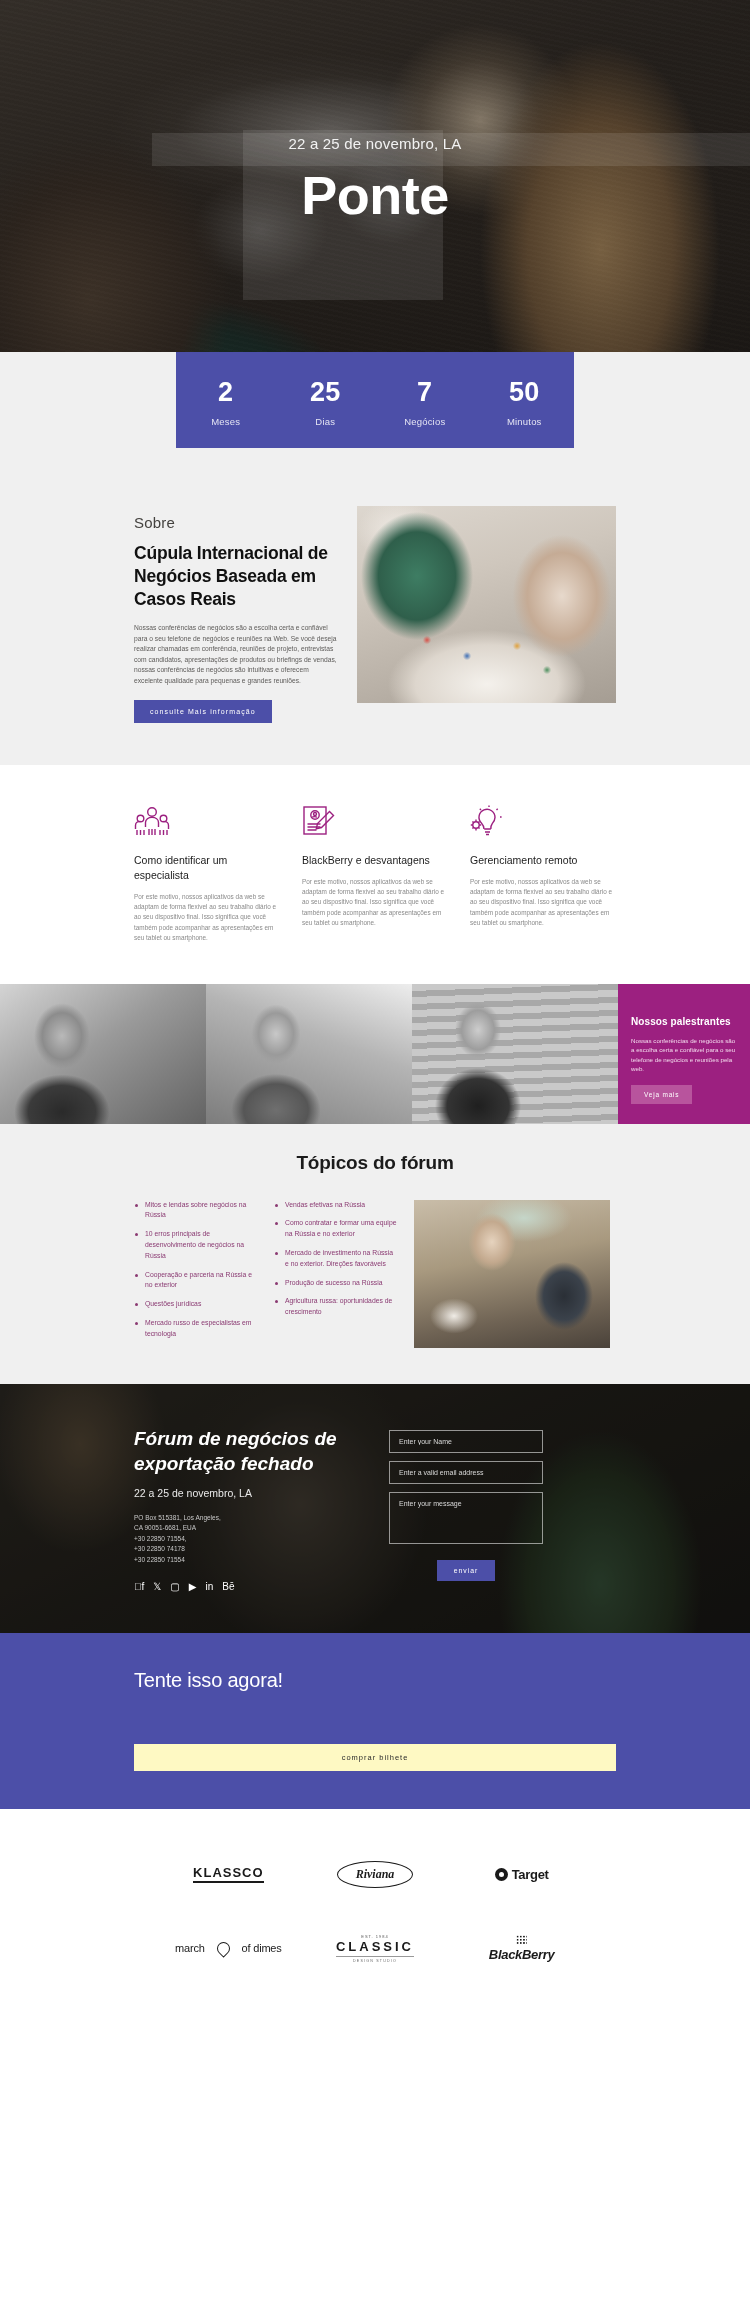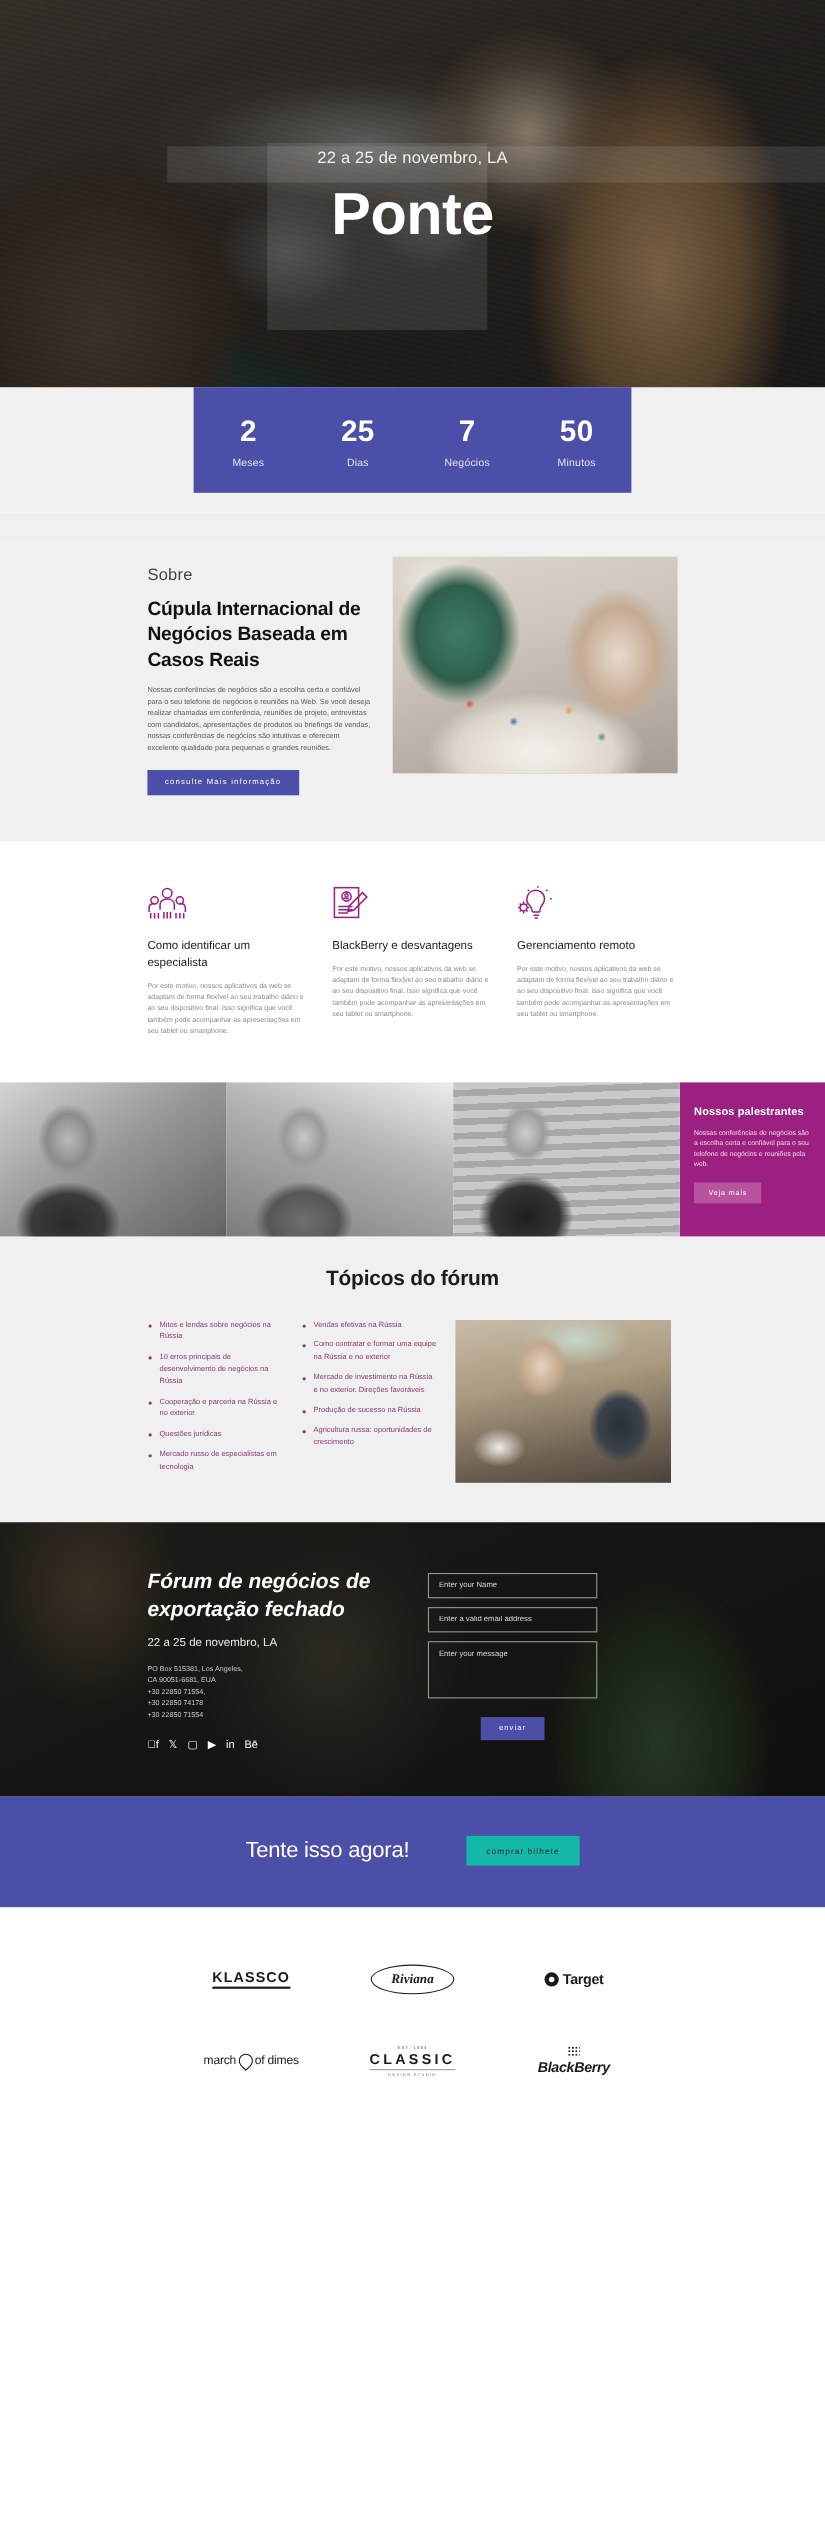--- a/index.html
+++ b/index.html
@@ -202,21 +202,21 @@
   .sp-3 {
     background:
       radial-gradient(ellipse 28px 34px at 66px 46px, #cdcdcd 0%, #9d9d9d 58%, rgba(120,120,120,0) 82%),
       radial-gradient(ellipse 50px 44px at 66px 122px, #1f1f1f 0%, #343434 62%, rgba(45,45,45,0) 86%),
       repeating-linear-gradient(178deg, #c9c9c9 0 7px, #a8a8a8 7px 13px);
   }
   .sp-panel {
     width: 132px;
     background: #9c2080;
     color: #fff;
-    padding: 22px 13px 0 13px;
+    padding: 32px 13px 0 13px;
   }
   .sp-title { font-size: 10px; font-weight: 700; letter-spacing: .1px; }
   .sp-text { margin-top: 9px; font-size: 6.2px; line-height: 9.6px; color: #f3d9ec; }
   .btn-ghost {
     margin-top: 11px;
     display: inline-block;
     background: #b8549d;
     color: #fff;
     font-size: 6.5px;
     letter-spacing: .8px;
@@ -315,25 +315,25 @@
     cursor: pointer; font-family: inherit;
   }
 
   
   .cta {
     background: #4c4fa8;
     padding: 36px 0 38px 0;
   }
   .cta-inner {
     width: 482px; margin: 0 auto;
-    display: flex; align-items: center; justify-content: center; gap: 52px;
+    display: flex; justify-content: center; gap: 52px; flex-direction: column;
   }
   .cta-title { font-size: 20px; color: #fff; font-weight: 400; letter-spacing: -.2px; }
   .btn-white {
-    background: #14b8a6; color: #2b2b2b; border: 0;
+    background: #fef9c3; color: #2b2b2b; border: 0;
     font-size: 7.5px; letter-spacing: 1px; padding: 9px 18px;
     cursor: pointer; font-family: inherit;
   }
 
   
   .logos { background: #fff; padding: 52px 0 60px 0; }
   .logos-grid {
     width: 440px; margin: 0 auto;
     display: grid; grid-template-columns: repeat(3, 1fr);
     row-gap: 46px; align-items: center; justify-items: center;
@@ -342,21 +342,21 @@
   .logo-klassco { font-size: 13px; font-weight: 700; letter-spacing: 1px; border-bottom: 2px solid #1a1a1a; padding-bottom: 1px; }
   .logo-riviana {
     font-family: "Liberation Serif", serif;
     font-size: 12px; font-weight: 700; font-style: italic;
     border: 1.5px solid #1a1a1a; border-radius: 50%;
     padding: 5px 18px;
   }
   .logo-target { display: flex; align-items: center; gap: 4px; font-size: 13px; font-weight: 700; letter-spacing: -.3px; }
   .bullseye { width: 13px; height: 13px; border-radius: 50%; background: #1a1a1a; position: relative; }
   .bullseye::after { content:""; position:absolute; left:4px; top:4px; width:5px; height:5px; border-radius:50%; background:#fff; }
-  .logo-march { display: flex; align-items: center; gap: 2px; font-size: 11px; letter-spacing: -.2px; }
+  .logo-march { display: flex; align-items: center; gap: 12px; font-size: 11px; letter-spacing: -.2px; }
   .march-drop { width: 13px; height: 13px; border: 1.2px solid #1a1a1a; border-radius: 50% 50% 50% 0; transform: rotate(-45deg); }
   .logo-classic .classic-top { font-size: 4px; letter-spacing: 1px; color: #555; }
   .logo-classic .classic-main { font-size: 13px; font-weight: 700; letter-spacing: 3px; }
   .logo-classic .classic-sub { font-size: 3.6px; letter-spacing: 1.2px; color: #666; border-top: 1px solid #999; padding-top: 2px; margin-top: 2px; }
   .logo-bb { display: flex; align-items: center; gap: 3px; font-size: 13px; font-weight: 700; font-style: italic; letter-spacing: -.3px; flex-direction: column; }
   .bb-dots {
     width: 11px; height: 9px;
     background-image: radial-gradient(circle 1.1px, #1a1a1a 99%, transparent 100%);
     background-size: 3.2px 3.2px;
   }

